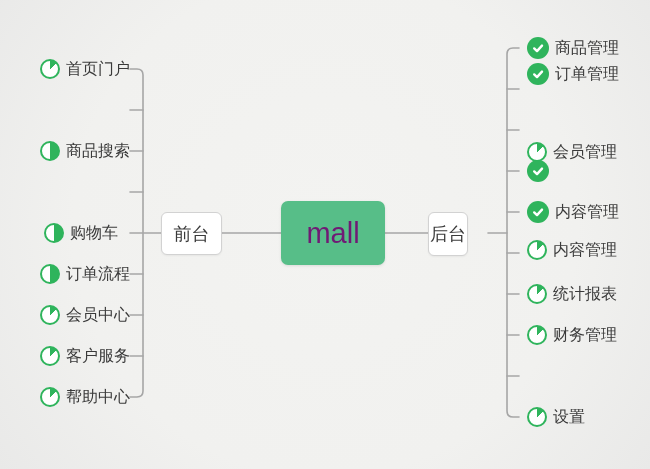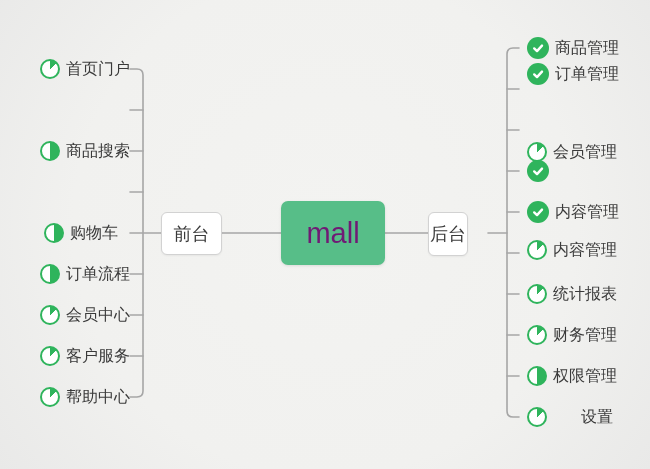--- a/index.html
+++ b/index.html
@@ -178,21 +178,17 @@
       <span class="item-label">内容管理</span>
     </div>
     <div class="item" style="top: 282px; left: 527px;">
       <span class="pie" style="background: conic-gradient(rgb(47, 180, 92) 0deg, rgb(47, 180, 92) 12.5%, rgb(255, 255, 255) 12.5%, rgb(255, 255, 255) 100%);"></span>
       <span class="item-label">统计报表</span>
     </div>
     <div class="item" style="top: 323px; left: 527px;">
       <span class="pie" style="background: conic-gradient(rgb(47, 180, 92) 0deg, rgb(47, 180, 92) 12.5%, rgb(255, 255, 255) 12.5%, rgb(255, 255, 255) 100%);"></span>
       <span class="item-label">财务管理</span>
     </div>
-    <div class="item" style="top: 364px; left: 527px;">
-      <span class="pie" style="background: conic-gradient(rgb(47, 180, 92) 0deg, rgb(47, 180, 92) 50%, rgb(255, 255, 255) 50%, rgb(255, 255, 255) 100%);"></span>
-      <span class="item-label">权限管理</span>
-    </div>
-    <div class="item" style="top: 405px; left: 527px; gap: 28px;">
+    <div class="item" style="top: 405px; left: 527px;">
       <span class="pie" style="background: conic-gradient(rgb(47, 180, 92) 0deg, rgb(47, 180, 92) 12.5%, rgb(255, 255, 255) 12.5%, rgb(255, 255, 255) 100%);"></span>
       <span class="item-label">设置</span>
     </div>
   </div>
 
 </body></html>

